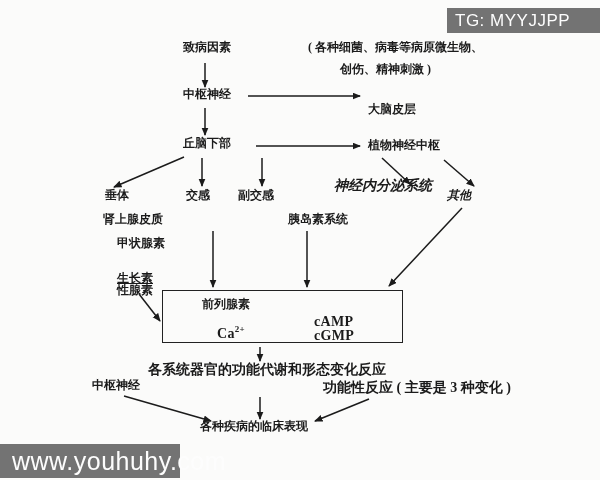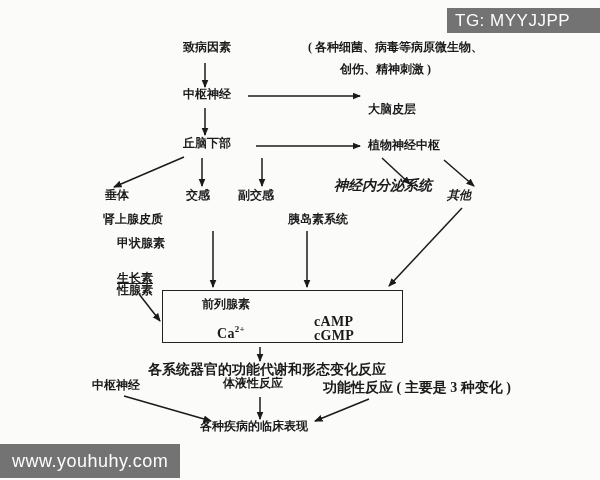--- a/index.html
+++ b/index.html
@@ -19,21 +19,21 @@
   .proc-box {
     position:absolute; left:162px; top:290px; width:241px; height:53px;
     border:1.6px solid #222; background:transparent; box-sizing:border-box;
   }
   .wm {
     position:absolute; background:#737373; color:#fdfdfd;
     font-family:"Liberation Sans", sans-serif; font-weight:400;
     display:flex; align-items:center; box-sizing:border-box;
   }
   .wm.top { left:447px; top:8px; width:153px; height:25px; font-size:17px; padding-left:8px; letter-spacing:0.5px; }
-  .wm.bottom { left:0; top:444px; width:180px; height:34px; font-size:18px; padding-left:12px; letter-spacing:0.5px; }
+  .wm.bottom { left:0; top:444px; width:180px; height:34px; font-size:25px; padding-left:12px; letter-spacing:0.5px; }
 </style>
 </head>
 <body>
 
 <div class="stage">
 
   <svg class="arrows" width="600" height="480">
     <defs>
       <marker id="ah" markerWidth="9" markerHeight="8" refX="7.5" refY="3.5" orient="auto" markerUnits="userSpaceOnUse">
         <path d="M0,0 L8.5,3.5 L0,7 Z" fill="#1b1b1b"></path>
@@ -79,20 +79,19 @@
   <div class="lbl" style="left:117px; top:284px;">性腺素</div>
 
   <div class="proc-box"></div>
   <div class="lbl" style="left:202px; top:298px;">前列腺素</div>
   <div class="lbl latin" style="left:217px; top:324px;"><span>Ca</span><sup>2+</sup></div>
   <div class="lbl latin" style="left:314px; top:314px;">cAMP</div>
   <div class="lbl latin" style="left:314px; top:328px;">cGMP</div>
 
   <div class="lbl small" style="left:148px; top:362px;">各系统器官的功能代谢和形态变化反应</div>
   <div class="lbl" style="left:92px;  top:379px;">中枢神经</div>
-  <div class="lbl" style="left:223px; top:377px;">体液性反应</div>
   <div class="lbl small" style="left:323px; top:380px;">功能性反应 ( 主要是 3 种变化 )</div>
   <div class="lbl" style="left:200px; top:420px;">各种疾病的临床表现</div>
 
   <div class="wm top">TG: MYYJJPP</div>
   <div class="wm bottom">www.youhuhy.com</div>
 
 </div>
 
 </body></html>

